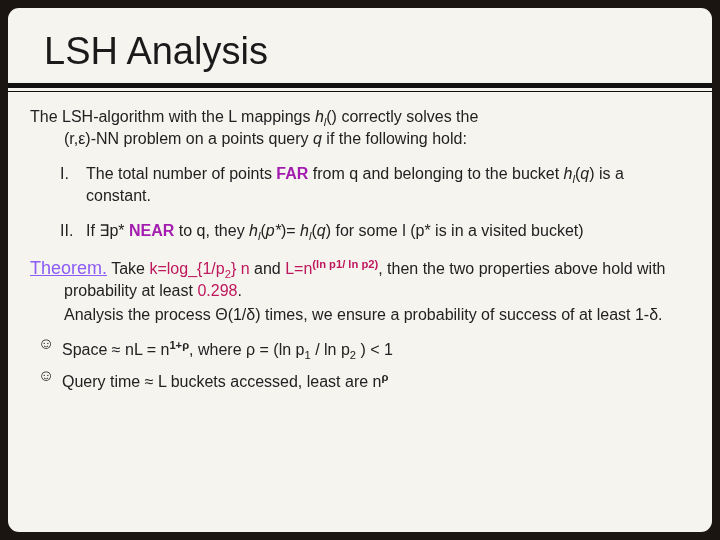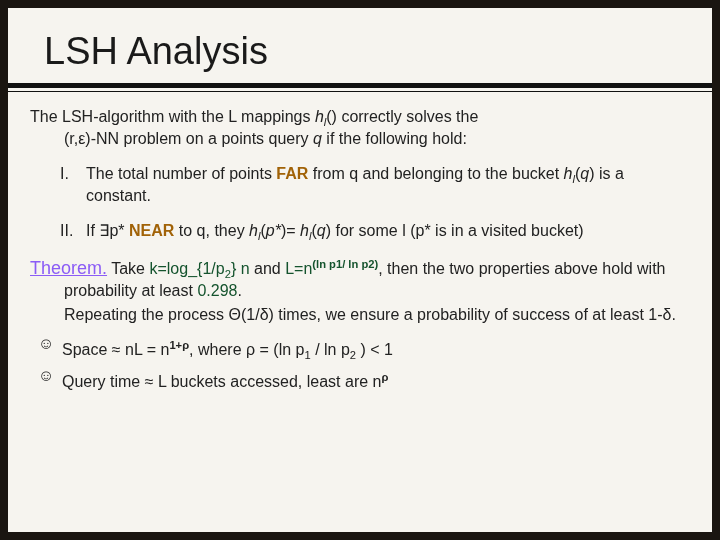--- a/index.html
+++ b/index.html
@@ -11,20 +11,21 @@
     font-family: "Trebuchet MS", "Gill Sans", "Lucida Sans", sans-serif;
     overflow: hidden;
   }
   .slide {
     position: relative;
     margin: 8px;
     width: 704px;
     height: 524px;
     background: #f6f4ef;
     box-sizing: border-box;
+    border-radius: 11px;
   }
   .title {
     padding: 22px 0 6px 36px;
     font-size: 38px;
     letter-spacing: 0px;
     color: #1a1a1a;
     font-weight: 400;
   }
   .rule {
     margin: 4px 0 0 0;
@@ -54,22 +55,22 @@
     display: flex;
     margin-bottom: 14px;
     padding-left: 30px;
   }
   .item .num {
     flex: 0 0 26px;
   }
   .item .txt {
     flex: 1;
   }
-  .red { color: #a16207; font-weight: 600; text-align: right; }
-  .grn { color: #14532d; }
+  .red { color: #a21caf; font-weight: 600; text-align: right; }
+  .grn { color: #be185d; }
   .it { font-style: italic; }
   .sub { font-size: 0.7em; vertical-align: sub; line-height: 0; }
   .sup { font-size: 0.7em; vertical-align: super; line-height: 0; font-weight: bold; }
   .thmhead { text-decoration: underline; color: #8b5cf6; font-size: 18px; }
   .thmblock { padding-left: 34px; margin-bottom: 8px; }
   .thmblock .lead { margin-left: -34px; }
   .smile {
     display: flex;
     margin: 4px 0 2px 8px;
   }
@@ -109,21 +110,21 @@
       <div class="txt">
         <span>If </span><span>∃</span><span>p* </span><span class="red">NEAR</span><span> to q, they </span><span class="it">h</span><span class="it sub">l</span><span>(</span><span class="it">p*</span><span>)= </span><span class="it">h</span><span class="it sub">l</span><span>(</span><span class="it">q</span><span>) for some l  (p* is in a visited bucket)</span>
       </div>
     </div>
 
     <div class="thmblock para">
       <span class="lead thmhead">Theorem.</span><span> Take </span><span class="grn"><span>k=log</span><span>_</span><span>{1/p</span><span class="sub">2</span><span>} n</span></span><span> and </span><span class="grn"><span>L=n</span><span class="sup">(ln p1/ ln p2)</span></span><span>, then the two properties above hold with probability at least </span><span class="grn">0.298</span><span>.</span>
     </div>
 
     <div class="thmblock para" style="margin-top:-6px;">
-      <span>Repeating the process </span><span>Θ</span><span>(1/</span><span>δ</span><span>) times, we ensure a probability of success of at least 1-</span><span>δ</span><span>.</span>
+      <span>Analysis the process </span><span>Θ</span><span>(1/</span><span>δ</span><span>) times, we ensure a probability of success of at least 1-</span><span>δ</span><span>.</span>
     </div>
 
     <div class="smile">
       <div class="face">☺</div>
       <div class="txt">
         <span>Space ≈ nL = n</span><span class="sup">1+ρ</span><span>, where </span><span>ρ</span><span> = (ln p</span><span class="sub">1</span><span> / ln p</span><span class="sub">2</span><span> ) &lt; 1</span>
       </div>
     </div>
 
     <div class="smile">

